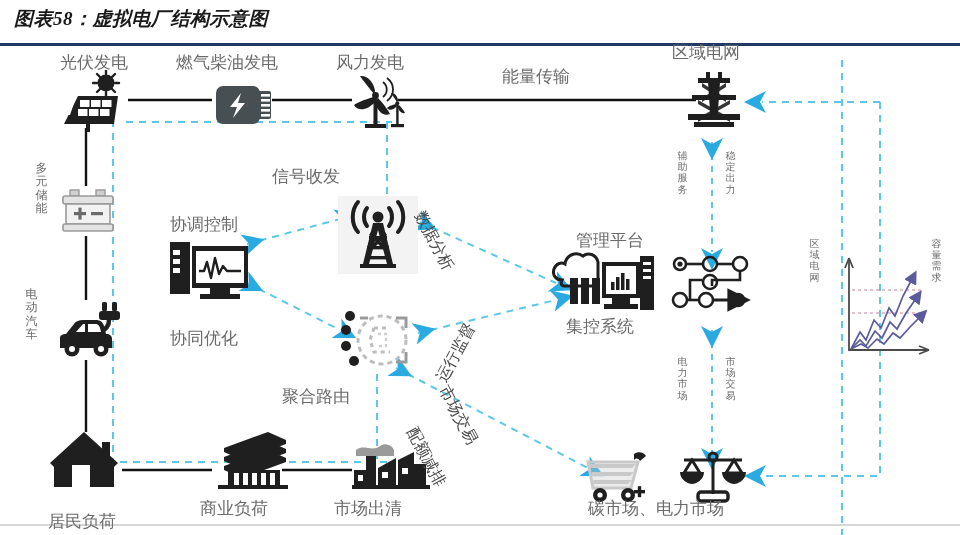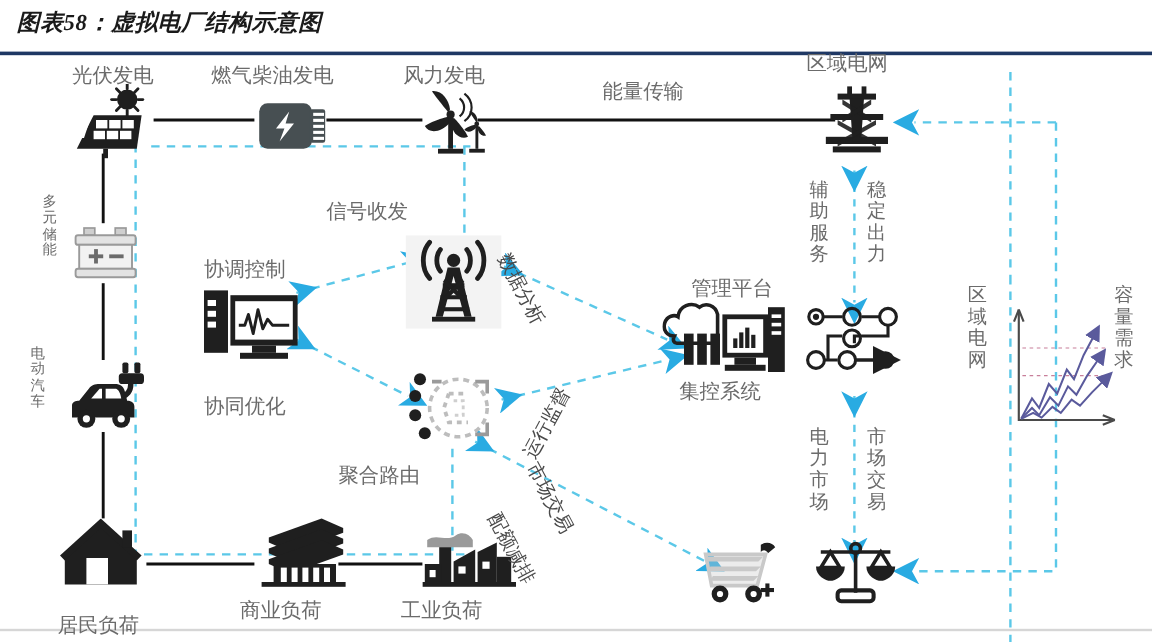--- a/index.html
+++ b/index.html
@@ -42,21 +42,21 @@
   }
   .lbl-h{font-size:17px;}
   .lbl-v{
     position:absolute;color:#6b6b6b;
     font-family:"Liberation Serif","DejaVu Serif",serif;
     font-size:12px;
     width:19px;line-height:1.12;
     text-align:center;
     word-break:break-all;
   }
-  .lbl-v-sm{font-size:16px;width:17px;}
+  .lbl-v-sm{font-size:10px;width:17px;}
   .lbl-rot{
     position:absolute;color:#4a4a4a;
     font-family:"Liberation Serif","DejaVu Serif",serif;
     font-size:16px;white-space:nowrap;
     transform-origin:0 0;
   }
 
   
   .ic{position:absolute;}
   .ic svg{display:block;}
@@ -481,15 +481,16 @@
   <div class="lbl-v lbl-v-sm" style="left:806px;top:238px;">区域电网</div>
   <div class="lbl-v lbl-v-sm" style="left:928px;top:238px;text-align:center;">容量需求</div>
 
   <div class="lbl-rot" style="left:428px;top:208px;transform:rotate(62deg);">数据分析</div>
   <div class="lbl-rot" style="left:432px;top:376px;transform:rotate(-62deg);">运行监督</div>
   <div class="lbl-rot" style="left:452px;top:382px;transform:rotate(62deg);">市场交易</div>
   <div class="lbl-rot" style="left:420px;top:424px;transform:rotate(62deg);">配额减排</div>
 
   <div class="lbl lbl-h" style="left:48px;top:500px;margin-top:13px;">居民负荷</div>
   <div class="lbl lbl-h" style="left:200px;top:500px;">商业负荷</div>
-  <div class="lbl lbl-h" style="left:334px;top:500px;">工业负荷</div>
+  <div class="lbl lbl-h" style="left:334px;top:500px;">市场出清</div>
+  <div class="lbl lbl-h" style="left:588px;top:500px;">碳市场、电力市场</div>
 
 </div>
 
 </body></html>

